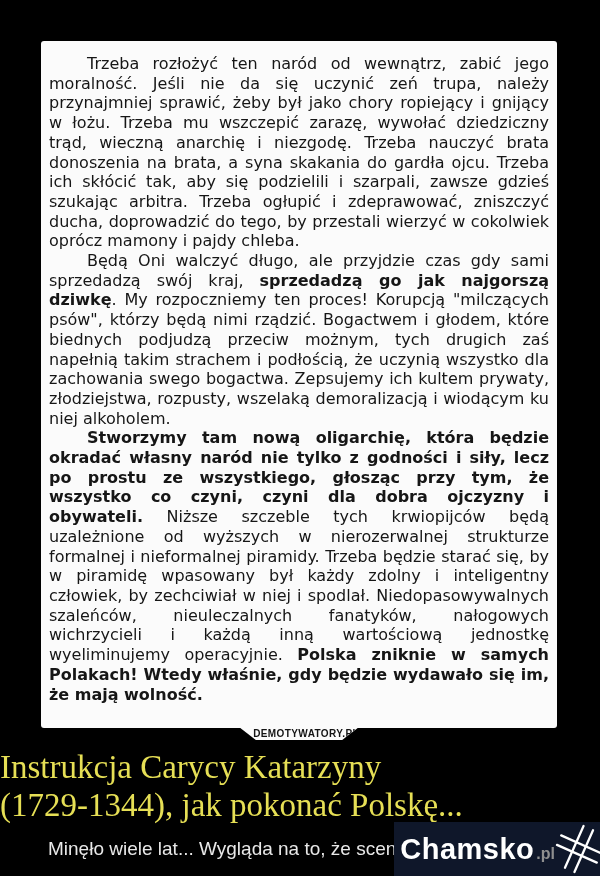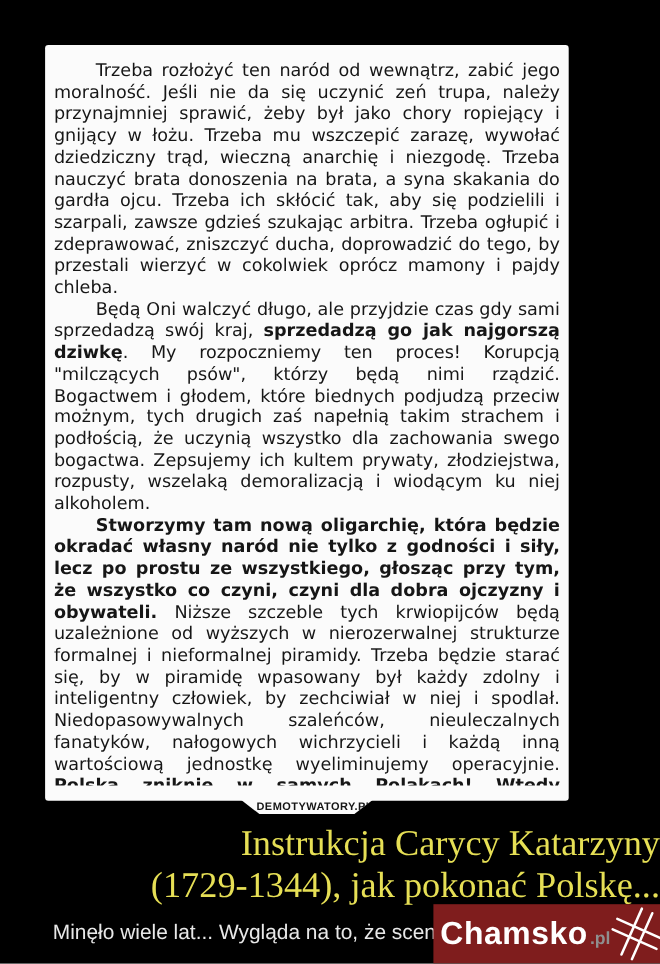--- a/index.html
+++ b/index.html
@@ -2,21 +2,21 @@
 <html><head>
 <meta charset="utf-8">
 <style>
   html,body{margin:0;padding:0;}
   body{
     width:600px;height:876px;position:relative;overflow:hidden;
     background:#000;
     font-family:"DejaVu Sans",sans-serif;
   }
   .card{
-    position:absolute;left:41px;top:41px;width:476px;height:687px;
+    position:absolute;left:41px;top:41px;width:516px;height:687px;
     background:#fbfbfb;border-radius:3px;
   }
   .card-inner{
     padding:13px 8px 0 8px;overflow:hidden;height:660px;
   }
   .para{
     margin:0;text-indent:38px;text-align:justify;
     font-size:16px;line-height:19.7px;color:#161616;
     font-family:"DejaVu Sans",sans-serif;
   }
@@ -25,32 +25,32 @@
     position:absolute;left:50%;bottom:-12px;transform:translateX(-50%);
     width:120px;height:13px;background:#fbfbfb;
     clip-path:polygon(0 0,100% 0,86% 100%,14% 100%);
     display:flex;align-items:center;justify-content:flex-end;
   }
   .tab-text{
     font-size:10px;font-weight:bold;letter-spacing:0.4px;color:#141414;
     font-family:"Liberation Sans",sans-serif;
   }
   .title{
-    position:absolute;top:748px;left:0;width:600px;text-align:right;
+    position:absolute;top:748px;left:0;width:600px;text-align:left;
     font-family:"Liberation Serif","DejaVu Serif",serif;
     color:#e6df55;font-size:33px;line-height:38px;white-space:nowrap;
   }
   .caption{
     position:absolute;top:838px;left:48px;z-index:2;
     color:#e8e8e8;font-size:19px;line-height:22px;
     font-family:"Liberation Sans",sans-serif;white-space:nowrap;
   }
   .logo{
     position:absolute;right:0;top:822px;height:54px;z-index:3;
-    display:flex;align-items:center;background:#7f1d1d;padding-left:6px;
+    display:flex;align-items:center;background:#0f172a;padding-left:6px;
   }
   .logo-text{display:flex;align-items:baseline;}
   .logo-name{
     color:#fff;font-weight:bold;font-size:29px;letter-spacing:0.5px;
     font-family:"Liberation Sans",sans-serif;
   }
   .logo-tld{
     color:#8f8f8f;font-weight:bold;font-size:16px;margin-left:2px;
     font-family:"Liberation Sans",sans-serif;
   }

